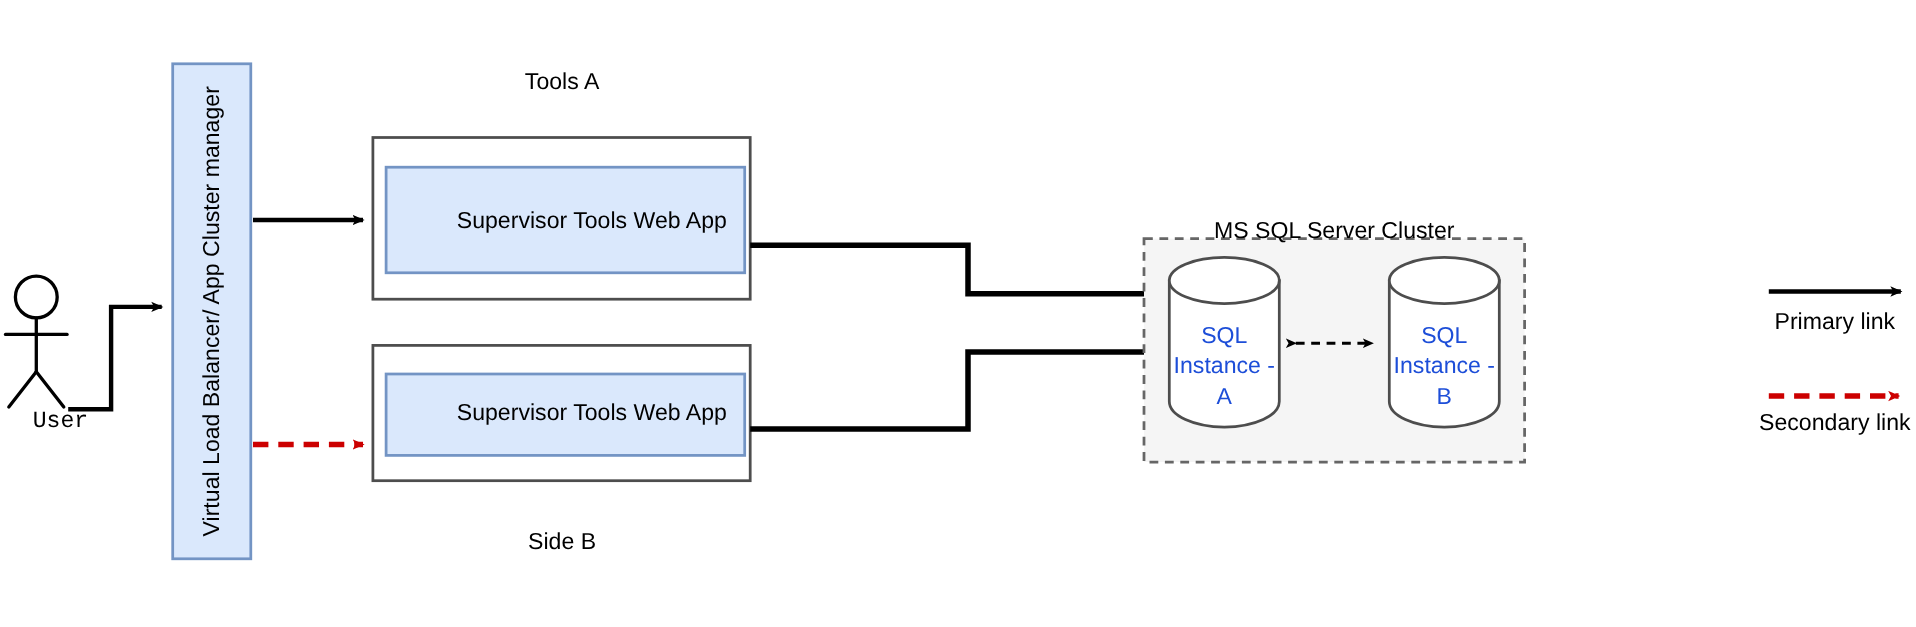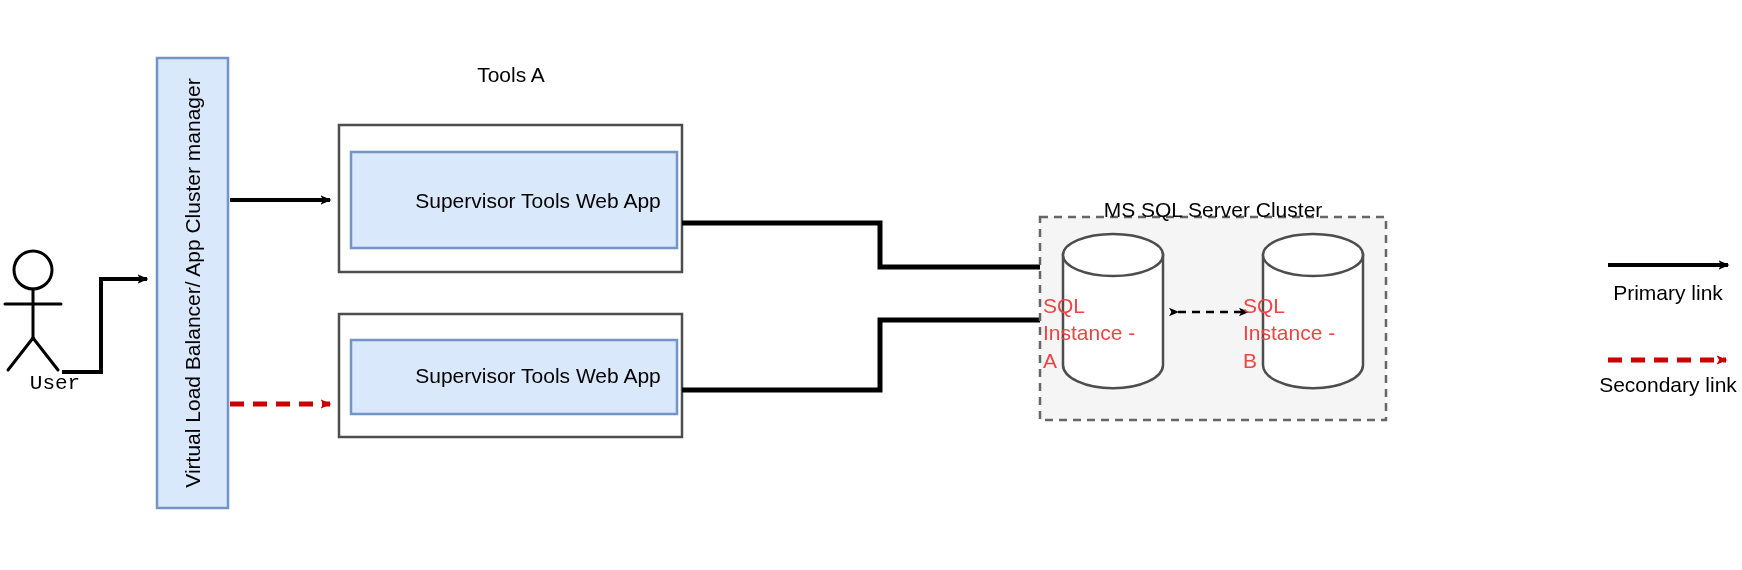--- a/index.html
+++ b/index.html
@@ -60,23 +60,23 @@
   .cluster-title {
     position: absolute;
     width: 400px;
     text-align: center;
     font-size: 21px;
     color: #000000;
   }
   .db-label {
     position: absolute;
     width: 140px;
-    text-align: left;
+    text-align: center;
     font-size: 21px;
-    color: #ef4444;
+    color: #1d4ed8;
     line-height: 1.3;
   }
   .legend-label {
     position: absolute;
     width: 220px;
     text-align: center;
     font-size: 21px;
     color: #000000;
   }
   .user-label {
@@ -157,20 +157,21 @@
   <div class="lb-label">
     <span>Virtual Load Balancer/ App Cluster manager</span>
   </div>
 
   <div class="side-label" style="left:331px; top:63px;">Tools A</div>
 
   <div class="webapp-label" style="left:351px; top:189px;">Supervisor Tools Web App</div>
 
   <div class="webapp-label" style="left:351px; top:364px;">Supervisor Tools Web App</div>
 
+  <div class="side-label" style="left:331px; top:481px;">Side B</div>
 
   <div class="cluster-title" style="left:1013px; top:170px;margin-top:28px;">MS SQL Server Cluster</div>
 
   <div class="db-label" style="left:1043px; top:292px;">
     <div>SQL</div>
     <div>Instance -</div>
     <div>A</div>
   </div>
 
   <div class="db-label" style="left:1243px; top:292px;">

